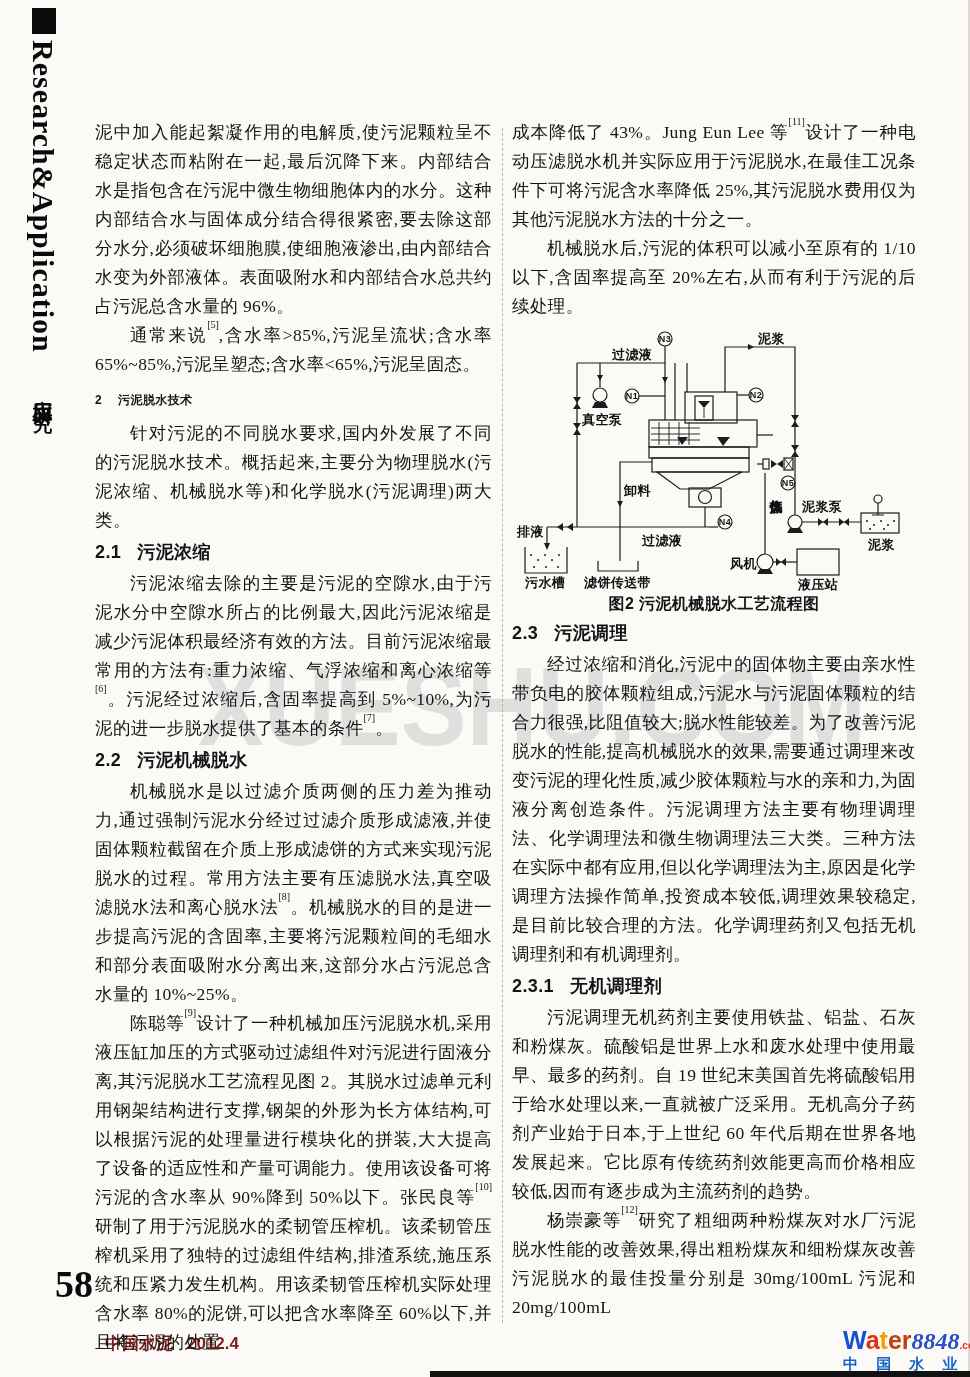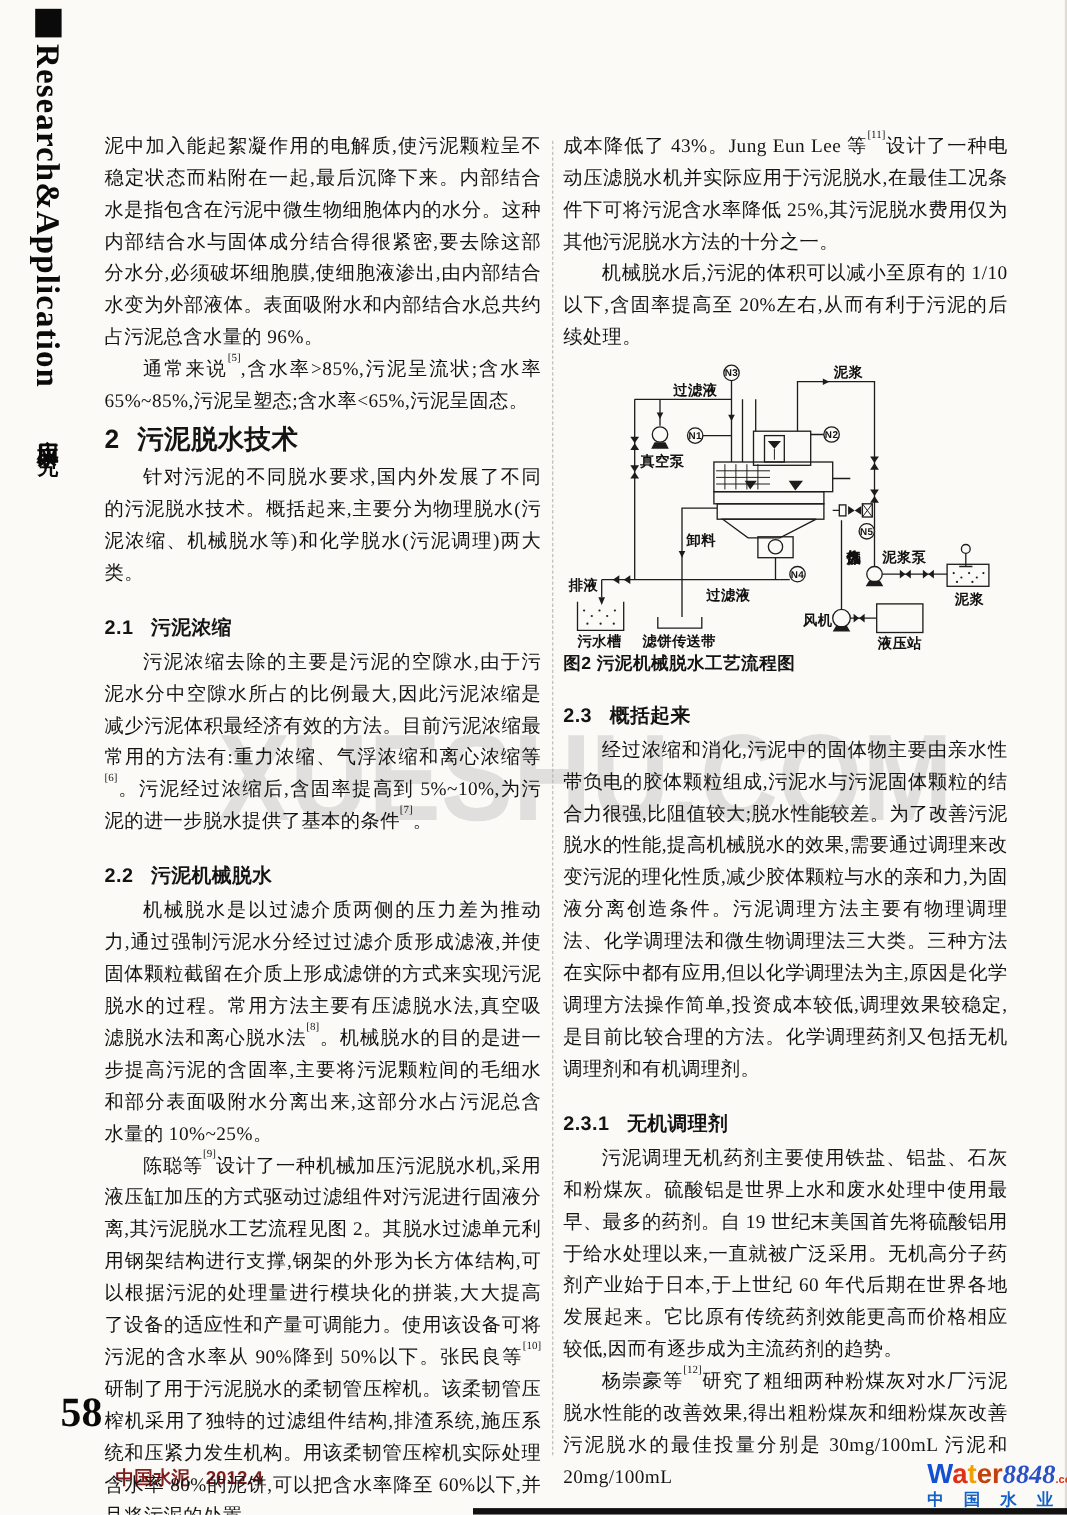--- a/index.html
+++ b/index.html
@@ -24,28 +24,28 @@
   
   .col{position:absolute;top:118px;z-index:1;text-align:justify;
       font-size:17.5px;line-height:29px;letter-spacing:0.4px;}
   .col-left{left:95px;width:397px;}
   .col-right{left:512px;width:404px;}
   .col p{margin:0;text-indent:2em;}
   .col p.noindent{text-indent:0;}
   sup{font-size:10px;line-height:0;position:relative;top:-6px;letter-spacing:0;}
   .h-main,.h-sub{font-family:"Liberation Sans","DejaVu Sans",sans-serif;font-weight:bold;
       text-align:left;text-indent:0;}
-  .h-main{font-size:24px;line-height:30px;margin:6px 0 4px;}
-  .h-sub{font-size:18px;line-height:28px;margin:21px 0 3px;}
+  .h-main{font-size:12px;line-height:30px;margin:6px 0 4px;}
+  .h-sub{font-size:18px;line-height:28px;margin:3px 0 3px;}
   .hnum{margin-right:16px;}
   
   .figure{margin:4px 0 2px;}
   .figure svg{display:block;margin-left:0px;}
   .fig-caption{font-family:"Liberation Sans","DejaVu Sans",sans-serif;font-weight:bold;
-      font-size:16px;text-align:left;line-height:22px;margin:0 0 4px 0;text-indent:0;}
+      font-size:16px;text-align:center;line-height:22px;margin:0 0 4px 0;text-indent:0;}
   svg .lbl{font-family:"Liberation Sans","DejaVu Sans",sans-serif;font-weight:bold;
       font-size:13px;fill:#111;}
   svg .nlbl{font-family:"Liberation Sans","DejaVu Sans",sans-serif;font-weight:bold;
       font-size:9px;fill:#111;text-anchor:middle;}
   svg .pipe{stroke:#1c1c1c;stroke-width:1.2;fill:none;}
   svg .thin{stroke:#1c1c1c;stroke-width:0.9;fill:none;}
   svg .solid{fill:#1c1c1c;stroke:none;}
   svg .dot{fill:#1c1c1c;}
   
   .page-number{position:absolute;left:55px;top:1262px;font-size:38px;font-weight:bold;color:#0a0a0a;}
@@ -230,21 +230,21 @@
         <text class="lbl" x="5" y="211">排液</text>
         <text class="lbl" x="130" y="220">过滤液</text>
         <text class="lbl" x="13" y="262">污水槽</text>
         <text class="lbl" x="72" y="262">滤饼传送带</text>
         <text class="lbl" x="218" y="243">风机</text>
         <text class="lbl" x="286" y="264">液压站</text>
       </svg>
       <div class="fig-caption">图2  污泥机械脱水工艺流程图</div>
     </div>
 
-    <div class="h-sub"><span class="hnum">2.3</span><span>概括起来</span></div>
+    <div class="h-sub"><span class="hnum">2.3</span><span>污泥调理</span></div>
     <p class="rich">经过浓缩和消化,污泥中的固体物主要由亲水性带负电的胶体颗粒组成,污泥水与污泥固体颗粒的结合力很强,比阻值较大;脱水性能较差。为了改善污泥脱水的性能,提高机械脱水的效果,需要通过调理来改变污泥的理化性质,减少胶体颗粒与水的亲和力,为固液分离创造条件。污泥调理方法主要有物理调理法、化学调理法和微生物调理法三大类。三种方法在实际中都有应用,但以化学调理法为主,原因是化学调理方法操作简单,投资成本较低,调理效果较稳定,是目前比较合理的方法。化学调理药剂又包括无机调理剂和有机调理剂。</p>
     <div class="h-sub"><span class="hnum">2.3.1</span><span>无机调理剂</span></div>
     <p class="rich">污泥调理无机药剂主要使用铁盐、铝盐、石灰和粉煤灰。硫酸铝是世界上水和废水处理中使用最早、最多的药剂。自 19 世纪末美国首先将硫酸铝用于给水处理以来,一直就被广泛采用。无机高分子药剂产业始于日本,于上世纪 60 年代后期在世界各地发展起来。它比原有传统药剂效能更高而价格相应较低,因而有逐步成为主流药剂的趋势。</p>
     <p class="rich">杨崇豪等<sup>[12]</sup>研究了粗细两种粉煤灰对水厂污泥脱水性能的改善效果,得出粗粉煤灰和细粉煤灰改善污泥脱水的最佳投量分别是 30mg/100mL 污泥和 20mg/100mL</p>
   </div>
 
   <div class="page-number">58</div>
   <div class="footer">
     <span>中国水泥</span><span class="issue">2012.4</span>
   </div>

